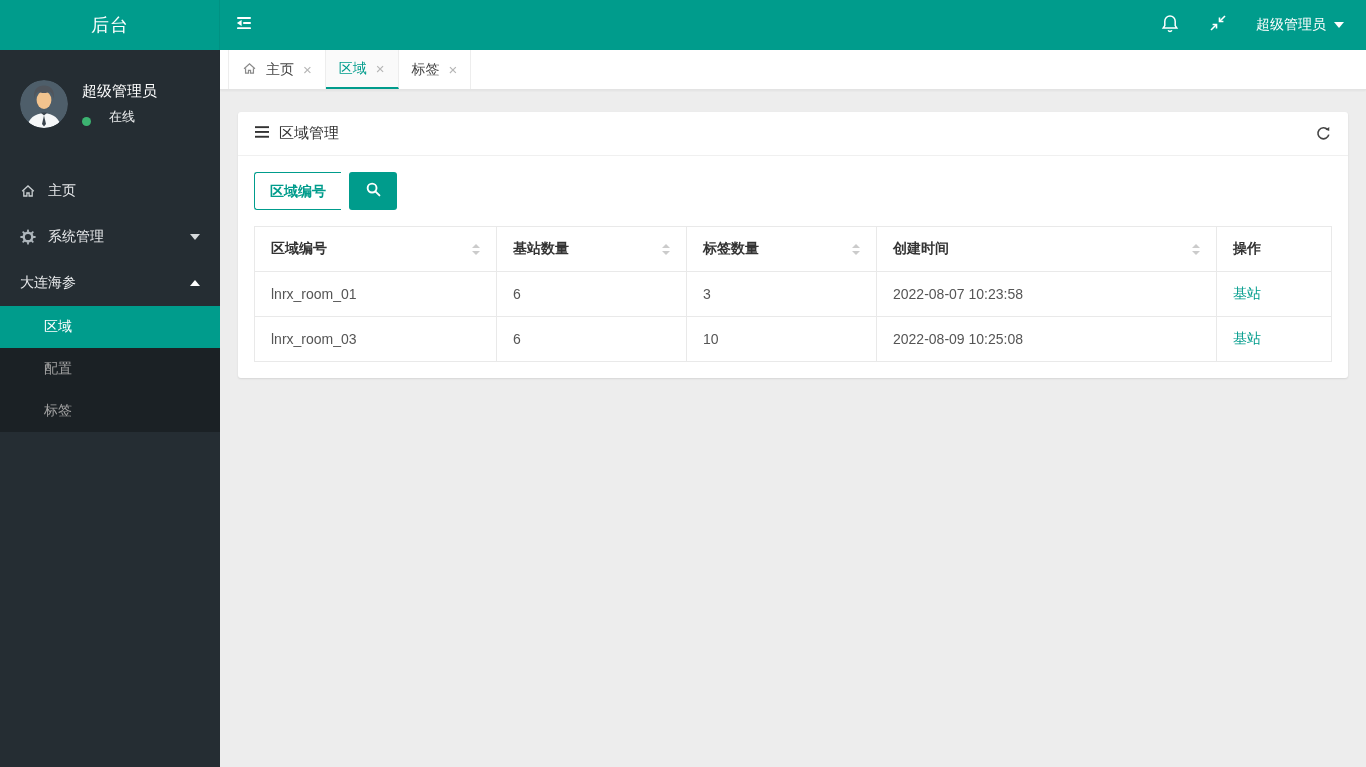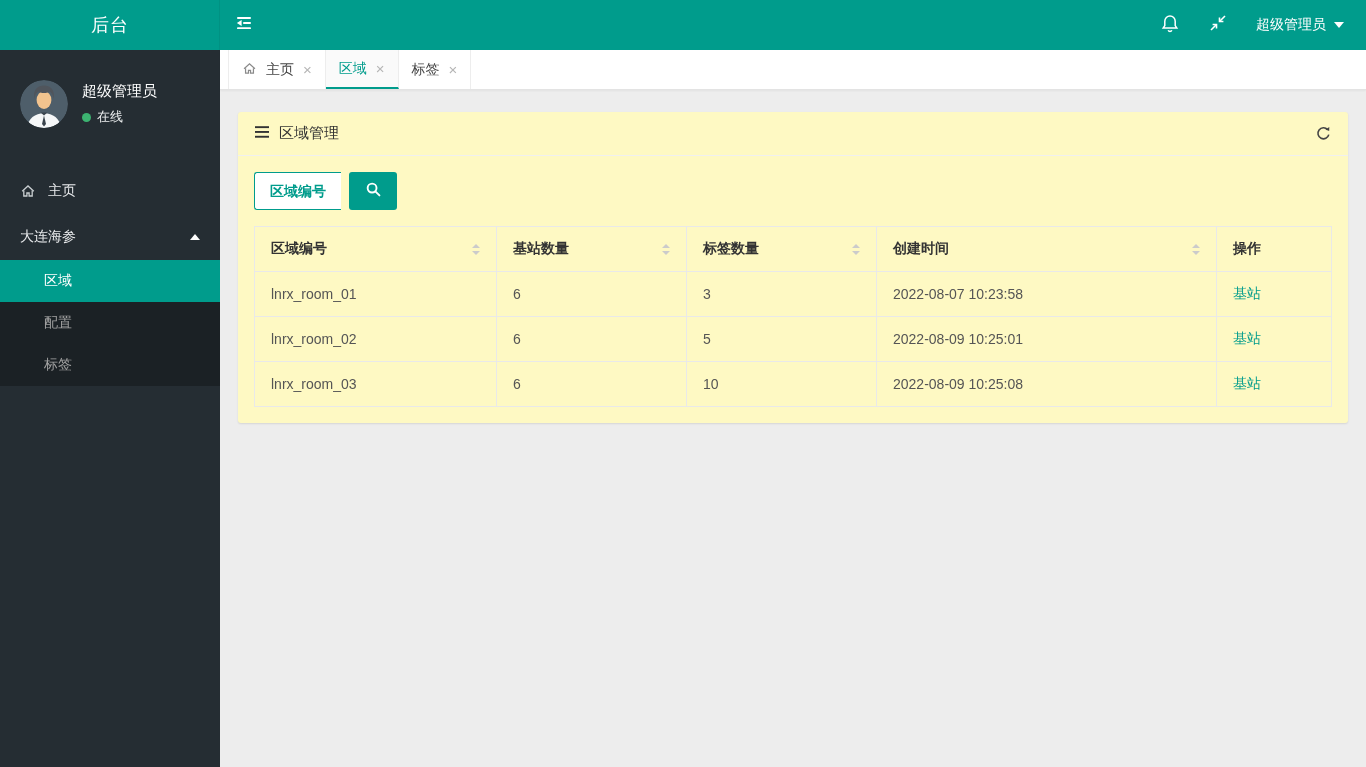--- a/index.html
+++ b/index.html
@@ -13,42 +13,42 @@
   .topbar-right{margin-left:auto;display:flex;align-items:center;gap:28px;padding-right:22px;}
   .icon-btn{display:flex;align-items:center;justify-content:center;cursor:pointer;}
   .user-menu{display:flex;align-items:center;gap:8px;color:#fff;font-size:14px;cursor:pointer;}
   .caret-down{width:0;height:0;border-left:5px solid transparent;border-right:5px solid transparent;border-top:6px solid #fff;}
 
   
   .sidebar{position:absolute;top:50px;left:0;bottom:0;width:220px;background:#252D33;}
   .user-panel{display:flex;align-items:center;gap:14px;padding:30px 15px 26px 20px;}
   .avatar{width:48px;height:48px;border-radius:50%;overflow:hidden;flex:none;}
   .user-name{color:#fff;font-size:15px;margin-bottom:7px;}
-  .user-status{display:flex;align-items:center;gap:6px;color:#EDEFF0;font-size:13px;}
+  .user-status{display:flex;align-items:flex-end;gap:18px;color:#EDEFF0;font-size:13px;}
   .dot{width:9px;height:9px;border-radius:50%;background:#3CB371;}
   .menu{margin-top:14px;}
   .menu-item{height:46px;display:flex;align-items:center;padding:0 20px;color:#E8EAEC;font-size:14px;cursor:pointer;}
   .mi-icon{width:18px;margin-right:10px;display:flex;align-items:center;}
   .tri{margin-left:auto;width:0;height:0;}
   .tri-down{border-left:5px solid transparent;border-right:5px solid transparent;border-top:6px solid #D7DBDD;}
   .tri-up{border-left:5px solid transparent;border-right:5px solid transparent;border-bottom:6px solid #FFF;}
   .submenu{background:#1B2125;}
   .submenu-item{height:42px;display:flex;align-items:center;padding-left:44px;color:#a3a3a3;font-size:14px;cursor:pointer;}
   .submenu-item.active{background:#009C8C;color:#fff;}
 
   
   .main{position:absolute;top:50px;left:220px;right:0;bottom:0;}
   .tabbar{height:40px;background:#fff;display:flex;align-items:stretch;padding-left:8px;border-bottom:1px solid #E3E3E3;box-shadow:0 1px 2px rgba(0,0,0,.05);}
   .tab{display:flex;align-items:center;gap:9px;padding:0 13px;font-size:14px;color:#444;border-right:1px solid #EDEDED;cursor:pointer;}
   .tab:first-child{border-left:1px solid #EDEDED;}
   .tab.active{color:#009C8C;background:#FAFAFA;border-bottom:2px solid #009C8C;}
   .tab-x{color:#B5B5B5;font-size:15px;line-height:1;cursor:pointer;}
   .content{padding:22px 18px;}
 
-  .panel{width:1110px;background:#fef9c3;border-radius:3px;box-shadow:0 1px 2px rgba(0,0,0,.1);}
+  .panel{width:1110px;background:#ffffff;border-radius:3px;box-shadow:0 1px 2px rgba(0,0,0,.1);}
   .panel-header{height:44px;display:flex;align-items:center;gap:9px;padding:0 16px;font-size:15px;color:#333;border-bottom:1px solid #F0F0F0;}
   .refresh-btn{margin-left:auto;display:flex;align-items:center;cursor:pointer;}
   .panel-body{padding:16px;}
 
   .search-row{display:flex;align-items:center;margin-bottom:16px;}
   .sg-label{height:38px;line-height:36px;padding:0 15px;border:1px solid #009C8C;border-right:none;border-radius:3px 0 0 3px;color:#009C8C;font-weight:bold;font-size:14px;background:#fff;}
   .sg-input{height:38px;width:182px;border:1px solid #009C8C;border-radius:0 3px 3px 0;padding:0 12px;font-size:14px;color:#333;outline:none;font-family:inherit;}
   .sg-input::placeholder{color:#ABABAB;}
   .sg-btn{width:48px;height:38px;margin-left:8px;background:#009C8C;border:none;border-radius:3px;display:flex;align-items:center;justify-content:center;cursor:pointer;}
 
@@ -139,20 +139,39 @@
     <div class="menu-item">
       <span class="mi-icon">
         <svg width="16" height="16" viewBox="0 0 16 16" fill="none" stroke="#C9CED1" stroke-width="1.3">
           <path d="M2.2 8.3L8 3l5.8 5.3"></path>
             <path d="M3.8 7.6V13h3.1v-3h2.2v3h3.1V7.6"></path>
         </svg>
       </span>
       <span>主页</span>
     </div>
     <div class="menu-item">
+      <span class="mi-icon">
+        <svg width="16" height="16" viewBox="0 0 16 16">
+          <circle cx="8" cy="8" r="4.3" fill="none" stroke="#AEB6BC" stroke-width="2.4"></circle>
+          <g fill="#AEB6BC">
+            <rect x="7.1" y="0.4" width="1.8" height="2.8" rx="0.5"></rect>
+            <rect x="7.1" y="0.4" width="1.8" height="2.8" rx="0.5" transform="rotate(45 8 8)"></rect>
+            <rect x="7.1" y="0.4" width="1.8" height="2.8" rx="0.5" transform="rotate(90 8 8)"></rect>
+            <rect x="7.1" y="0.4" width="1.8" height="2.8" rx="0.5" transform="rotate(135 8 8)"></rect>
+            <rect x="7.1" y="0.4" width="1.8" height="2.8" rx="0.5" transform="rotate(180 8 8)"></rect>
+            <rect x="7.1" y="0.4" width="1.8" height="2.8" rx="0.5" transform="rotate(225 8 8)"></rect>
+            <rect x="7.1" y="0.4" width="1.8" height="2.8" rx="0.5" transform="rotate(270 8 8)"></rect>
+            <rect x="7.1" y="0.4" width="1.8" height="2.8" rx="0.5" transform="rotate(315 8 8)"></rect>
+          </g>
+        </svg>
+      </span>
+      <span>系统管理</span>
+      <i class="tri tri-down"></i>
+    </div>
+    <div class="menu-item">
       <span>大连海参</span>
       <i class="tri tri-up"></i>
     </div>
     <div class="submenu">
       <div class="submenu-item active">
         <span>区域</span>
       </div>
       <div class="submenu-item">
         <span>配置</span>
       </div>
@@ -265,27 +284,20 @@
           </thead>
           <tbody>
             <tr>
               <td>lnrx_room_01</td>
               <td>6</td>
               <td>3</td>
               <td>2022-08-07 10:23:58</td>
               <td><span class="link">基站</span></td>
             </tr>
             <tr>
-              <td>lnrx_room_02</td>
-              <td>6</td>
-              <td>5</td>
-              <td>2022-08-09 10:25:01</td>
-              <td><span class="link">基站</span></td>
-            </tr>
-            <tr>
               <td>lnrx_room_03</td>
               <td>6</td>
               <td>10</td>
               <td>2022-08-09 10:25:08</td>
               <td><span class="link">基站</span></td>
             </tr>
           </tbody>
         </table>
       </div>
     </section>

